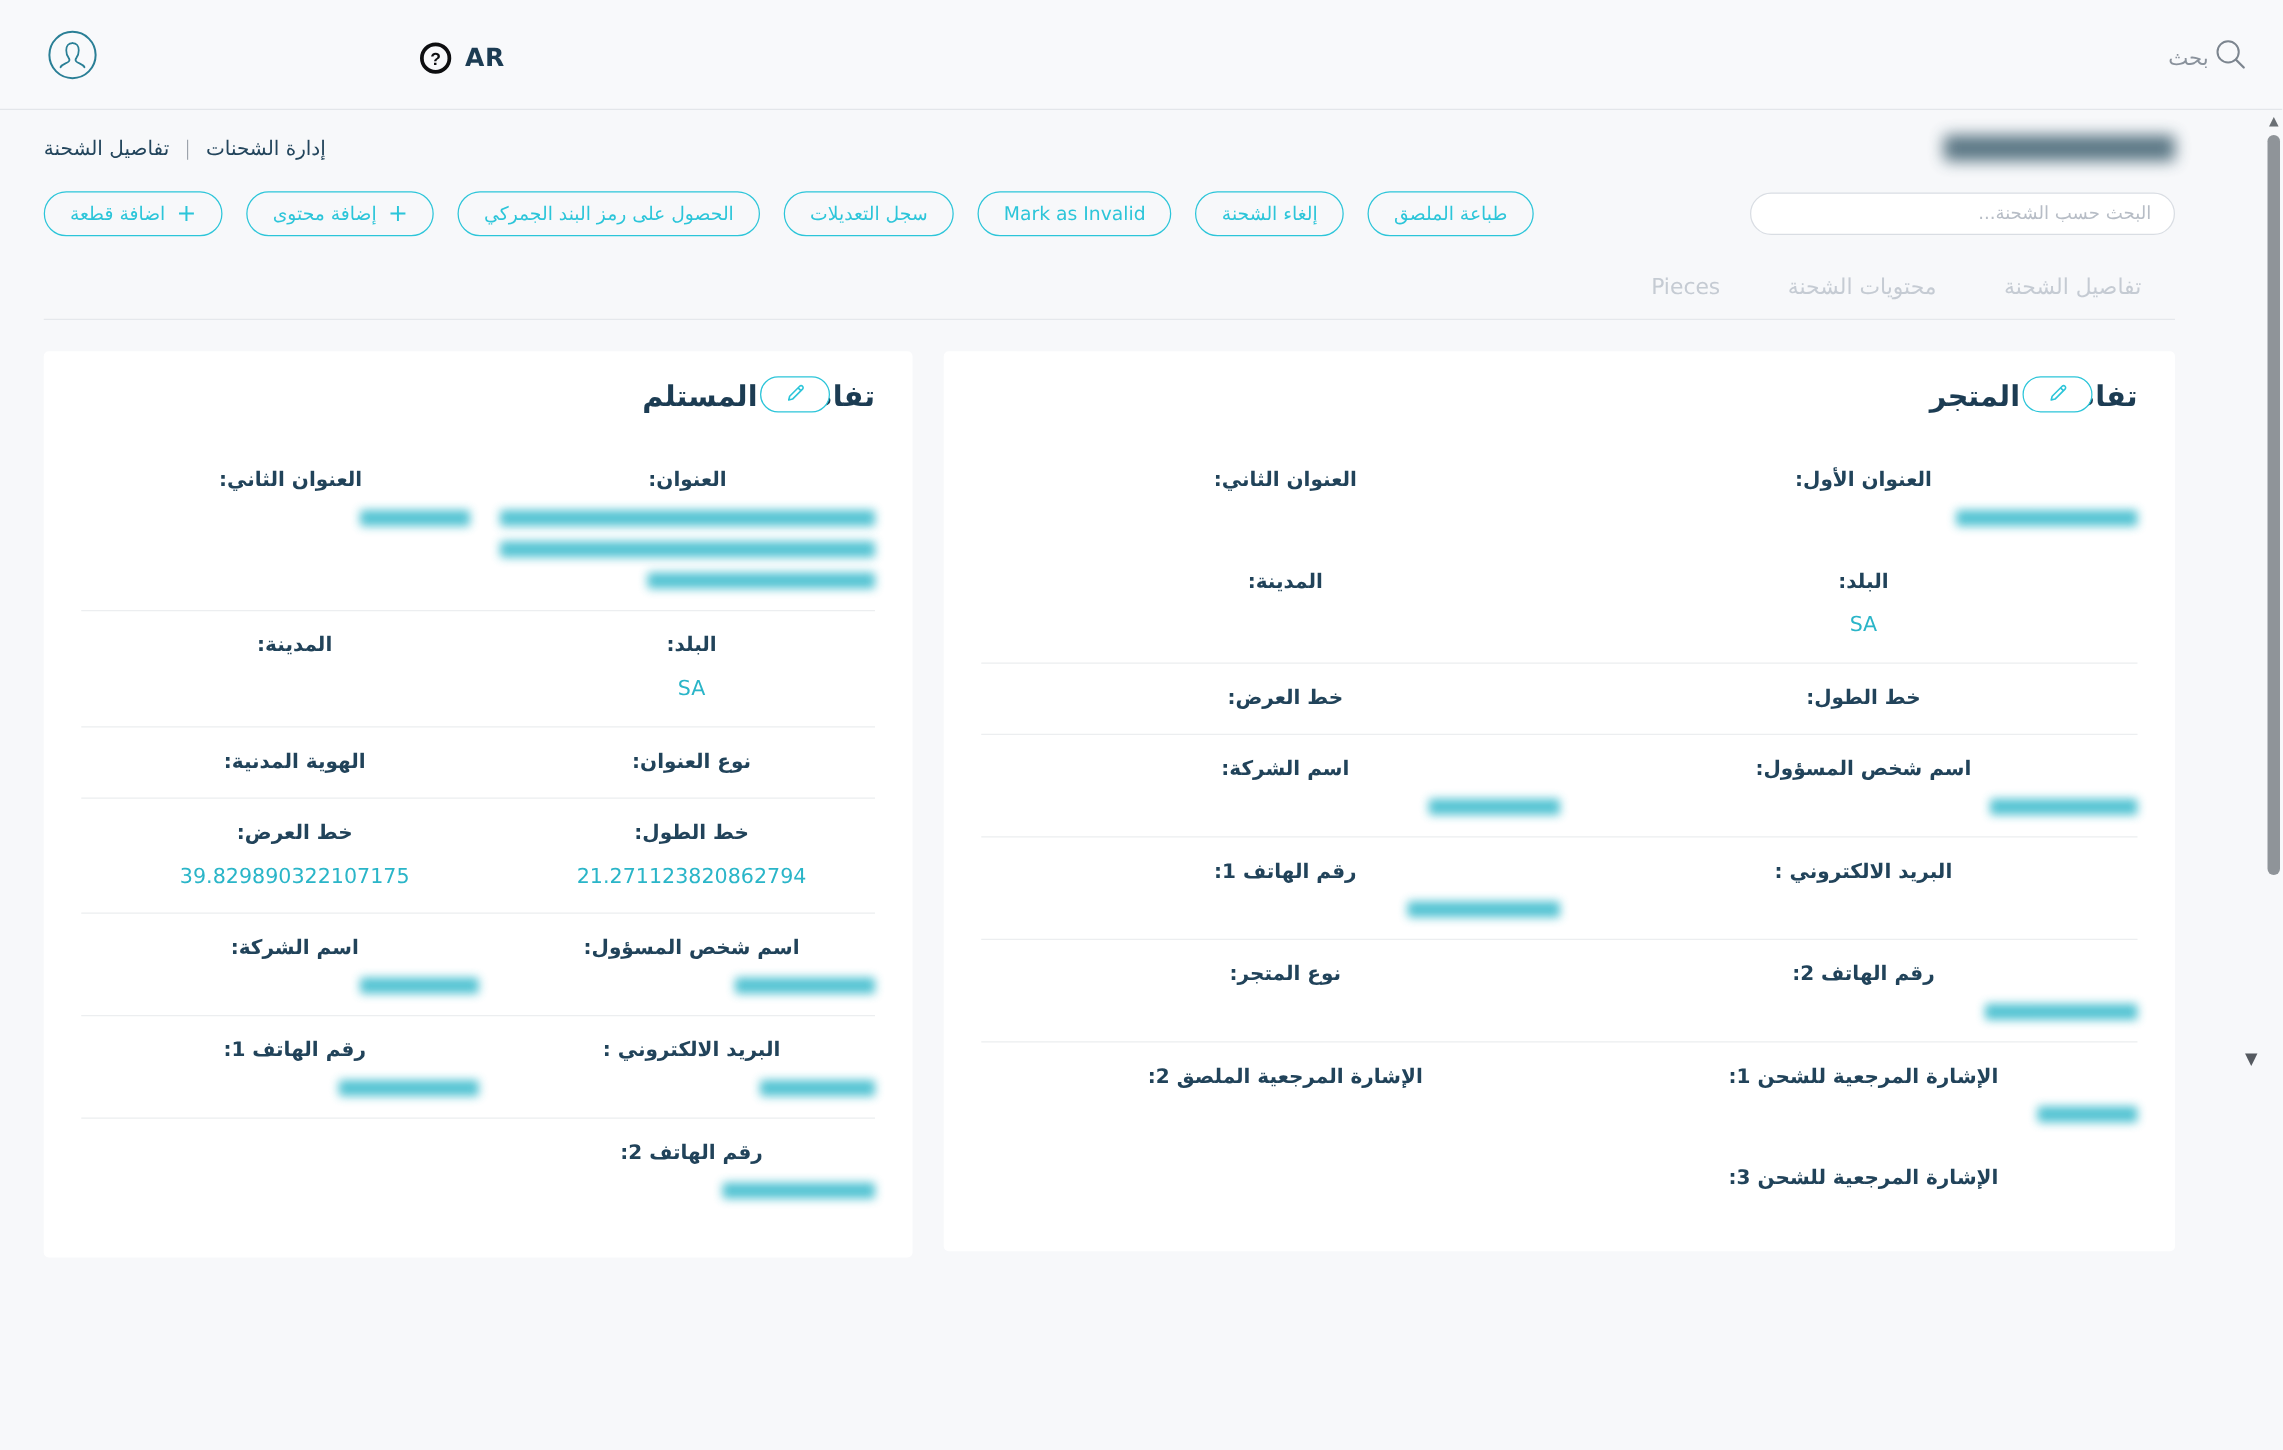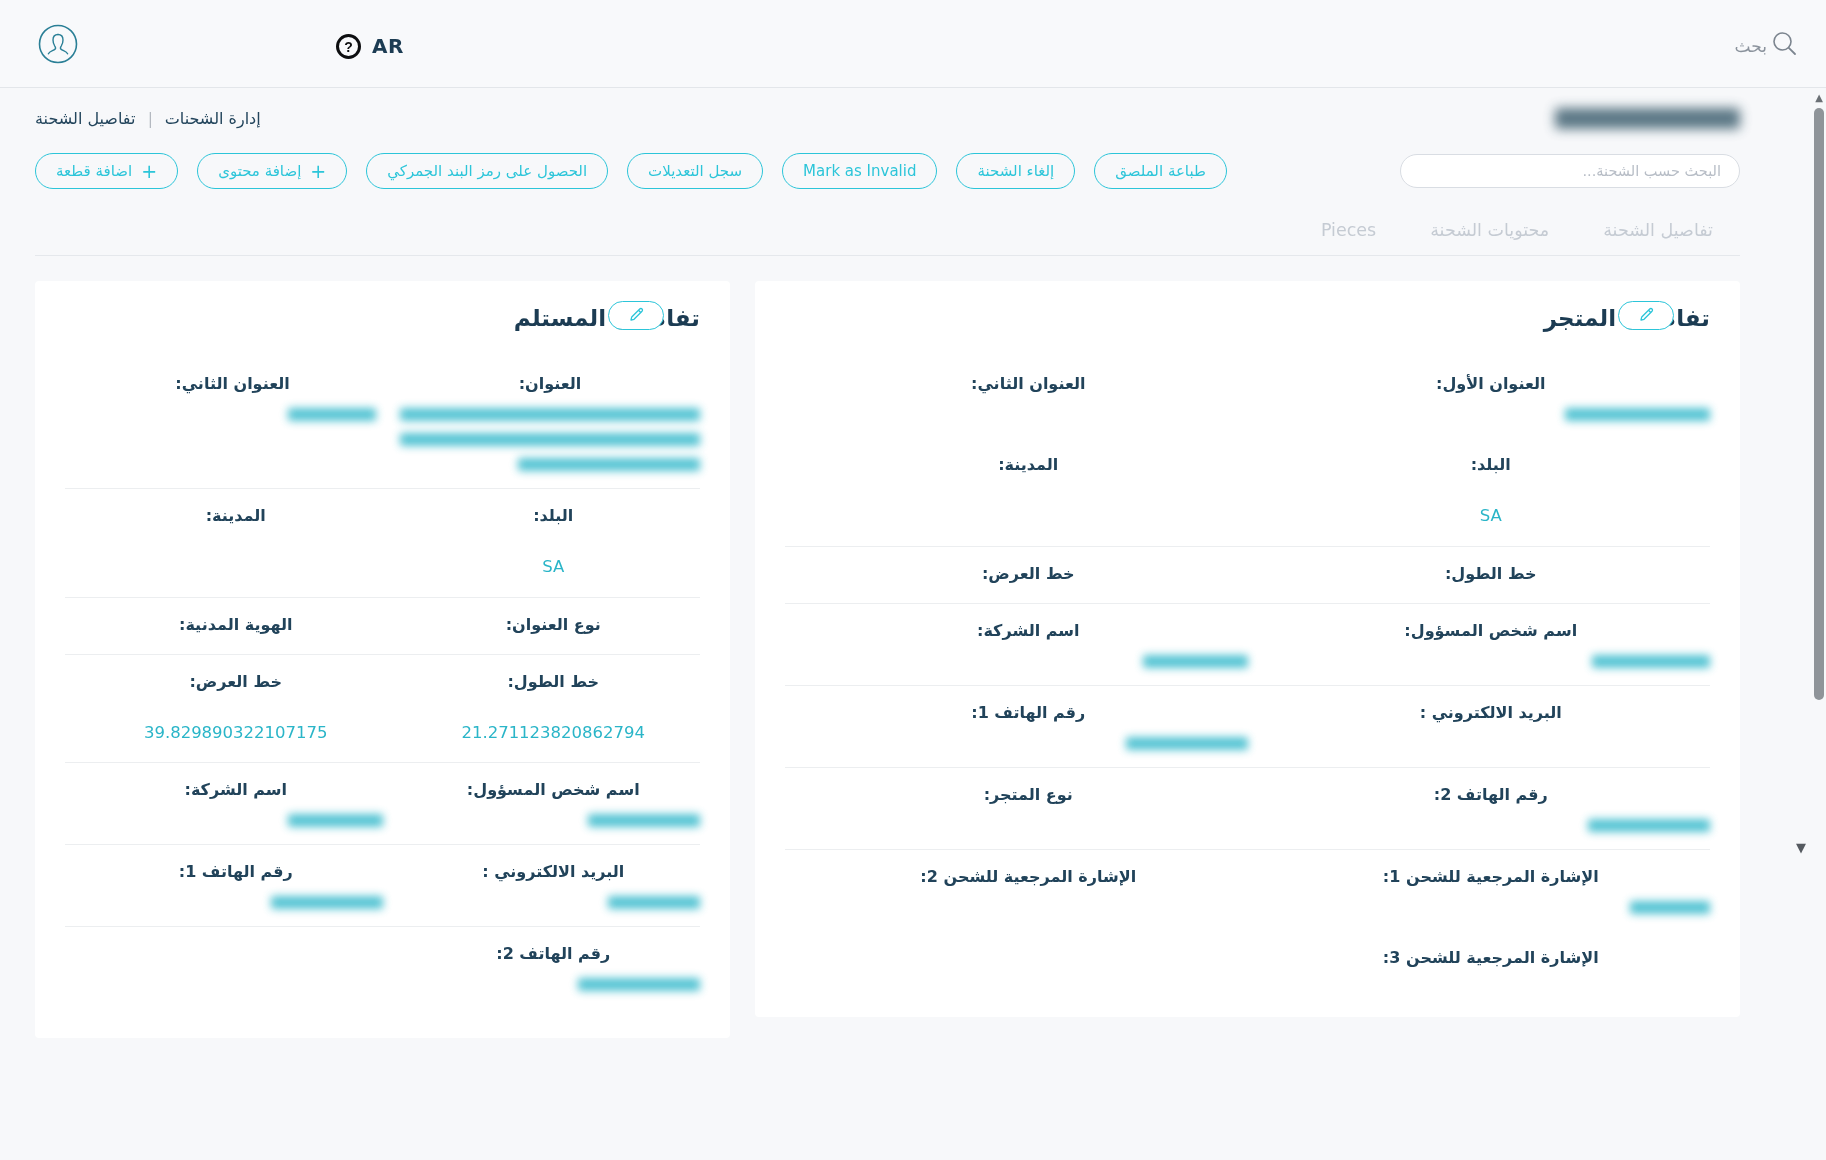--- a/index.html
+++ b/index.html
@@ -106,21 +106,21 @@
   .edit-pill {
     position:absolute; top:-4px; right:36px;
     width:56px; height:29px; border-radius:15px;
     background:#fff; border:1.6px solid #2cc5d9;
     display:flex; align-items:center; justify-content:center;
     cursor:pointer;
   }
   .row { display:grid; grid-template-columns:1fr 1fr; direction:rtl; padding:15px 0 17px; }
   .cell { text-align:center; padding-left:24px; }
   .flabel { font-size:16px; font-weight:bold; color:#21435a; line-height:1.5; }
-  .fvalue { margin-top:26px; font-size:16.5px; color:#2ab5c8; line-height:1.55; }
+  .fvalue { margin-top:10px; font-size:16.5px; color:#2ab5c8; line-height:1.55; }
   .fvalue.ltr { direction:ltr; }
   .blurline {
     margin-top:12px; height:13px; border-radius:2px;
     background:#2ab5c8; filter:blur(4px); opacity:.8;
     display:block; margin-right:0; margin-left:auto;
   }
   .row .cell .blurline { margin-left:0; margin-right:0; }
   .cell .blurline { float:right; clear:both; }
   .cell::after { content:""; display:block; clear:both; }
   .divider { border-top:1px solid #eceef0; }
@@ -282,21 +282,21 @@
               <div class="flabel">نوع المتجر:</div>
             </div>
           </div>
           <div class="divider"></div>
           <div class="row">
             <div class="cell">
               <div class="flabel">الإشارة المرجعية للشحن 1:</div>
               <div class="blurline" style="width: 80px;"></div>
             </div>
             <div class="cell">
-              <div class="flabel">الإشارة المرجعية للشحن 2:</div>
+              <div class="flabel">الإشارة المرجعية الملصق 2:</div>
             </div>
           </div>
           <div class="row">
             <div class="cell">
               <div class="flabel">الإشارة المرجعية للشحن 3:</div>
             </div>
             <div class="cell"></div>
           </div>
         </div>
     </section>

